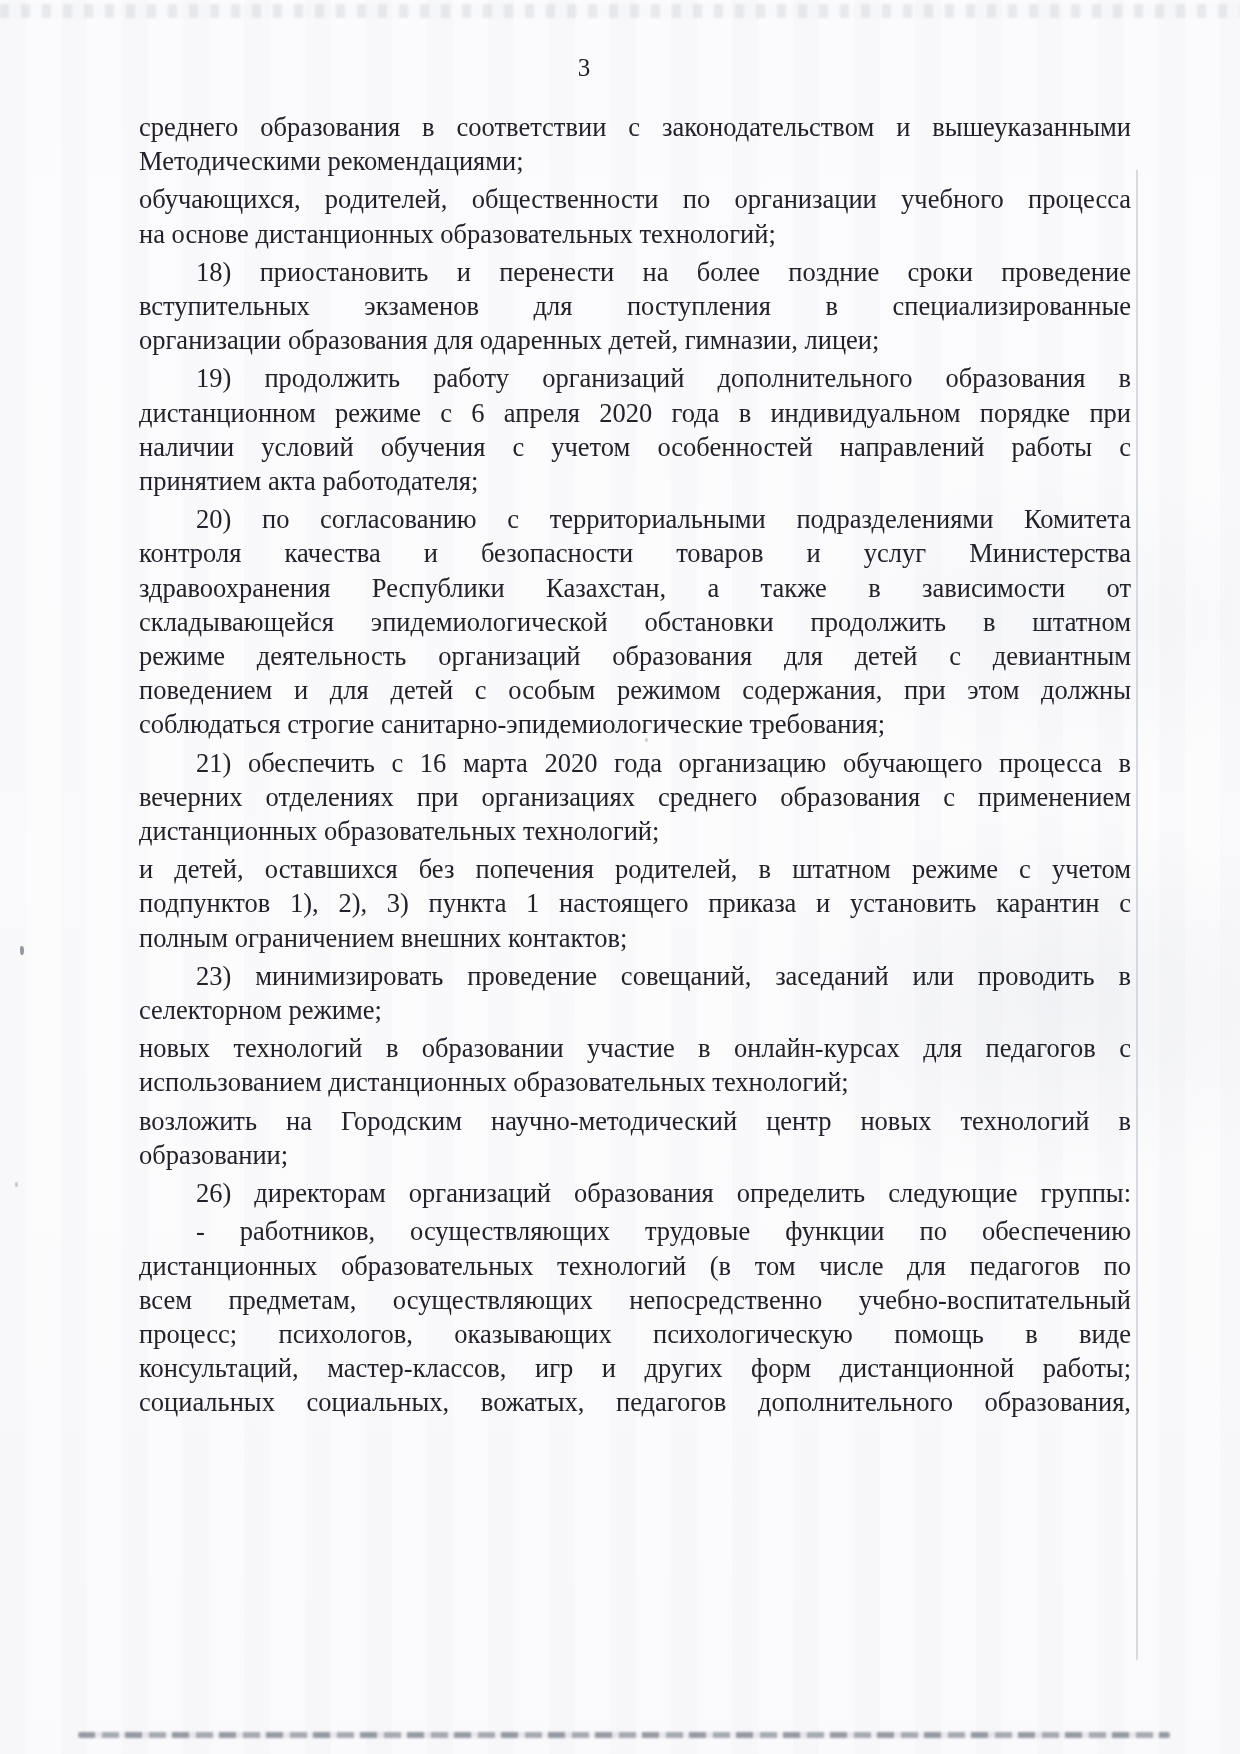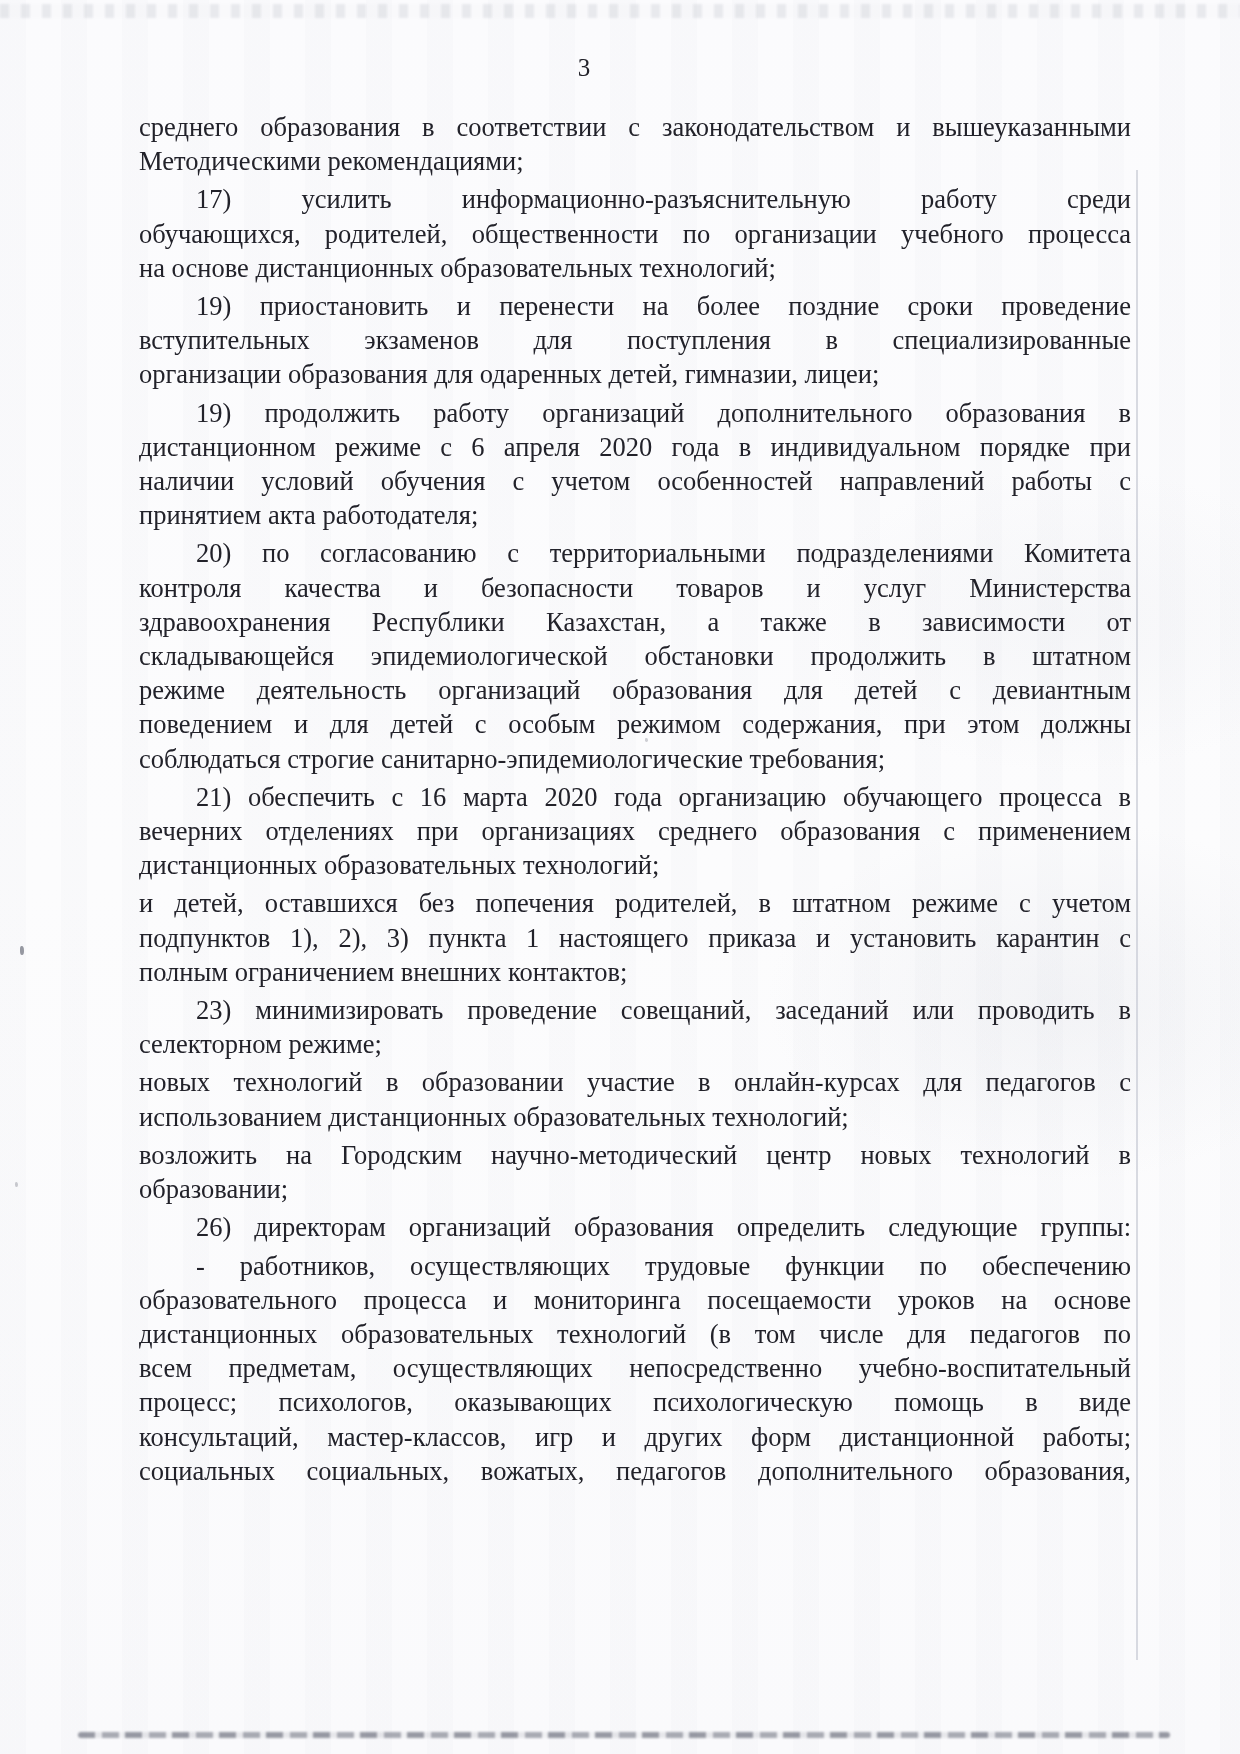--- a/index.html
+++ b/index.html
@@ -93,26 +93,25 @@
   <div class="tex top"></div>
 
   <div class="page-number">3</div>
 
   <div class="doc-body">
       <div class="para">
         <div class="line j">среднего образования в соответствии с законодательством и вышеуказанными</div>
         <div class="line l">Методическими рекомендациями;</div>
       </div>
       <div class="para">
-        <div class="line j ind">17) усилить информационно-разъяснительную работу среди</div>
         <div class="line j">обучающихся, родителей, общественности по организации учебного процесса</div>
         <div class="line l">на основе дистанционных образовательных технологий;</div>
       </div>
       <div class="para">
-        <div class="line j ind">19) приостановить и перенести на более поздние сроки проведение</div>
+        <div class="line j ind">18) приостановить и перенести на более поздние сроки проведение</div>
         <div class="line j">вступительных экзаменов для поступления в специализированные</div>
         <div class="line l">организации образования для одаренных детей, гимназии, лицеи;</div>
       </div>
       <div class="para">
         <div class="line j ind">19) продолжить работу организаций дополнительного образования в</div>
         <div class="line j">дистанционном режиме с 6 апреля 2020 года в индивидуальном порядке при</div>
         <div class="line j">наличии условий обучения с учетом особенностей направлений работы с</div>
         <div class="line l">принятием акта работодателя;</div>
       </div>
       <div class="para">
@@ -144,21 +143,20 @@
       </div>
       <div class="para">
         <div class="line j">возложить на Городским научно-методический центр новых технологий в</div>
         <div class="line l">образовании;</div>
       </div>
       <div class="para">
         <div class="line j ind">26) директорам организаций образования определить следующие группы:</div>
       </div>
       <div class="para">
         <div class="line j ind">- работников, осуществляющих трудовые функции по обеспечению</div>
-        <div class="line j">образовательного процесса и мониторинга посещаемости уроков на основе</div>
         <div class="line j">дистанционных образовательных технологий (в том числе для педагогов по</div>
         <div class="line j">всем предметам, осуществляющих непосредственно учебно-воспитательный</div>
         <div class="line j">процесс; психологов, оказывающих психологическую помощь в виде</div>
         <div class="line j">консультаций, мастер-классов, игр и других форм дистанционной работы;</div>
         <div class="line j">социальных социальных, вожатых, педагогов дополнительного образования,</div>
       </div>
     </div>
 
   <div class="artifact-right-line"></div>
   <div class="artifact-bottom-line"></div>

